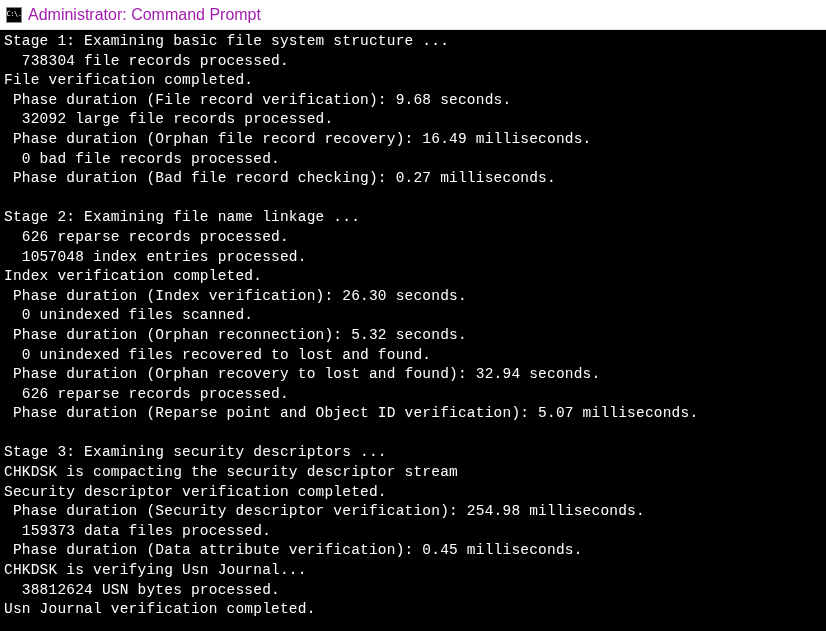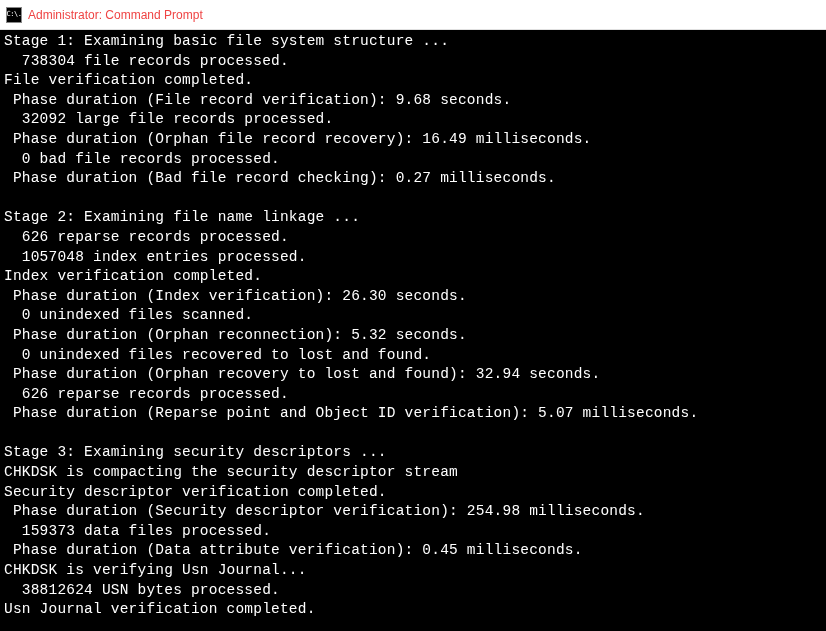--- a/index.html
+++ b/index.html
@@ -34,22 +34,22 @@
       position: relative;
     }
     .titlebar-icon-inner {
       font-family: Consolas, monospace;
       font-size: 7px;
       color: #ffffff;
       line-height: 1;
       letter-spacing: -0.5px;
     }
     .titlebar-text {
-      font-size: 12px;
-      color: #ef4444;
+      font-size: 16px;
+      color: #a21caf;
     }
     .terminal {
       background: #000000;
       color: #ffffff;
       font-family: Consolas, "Courier New", monospace;
       font-size: 14.5px;
       line-height: 19.6px;
       padding: 2px 4px;
       height: 618px;
       overflow: hidden;

